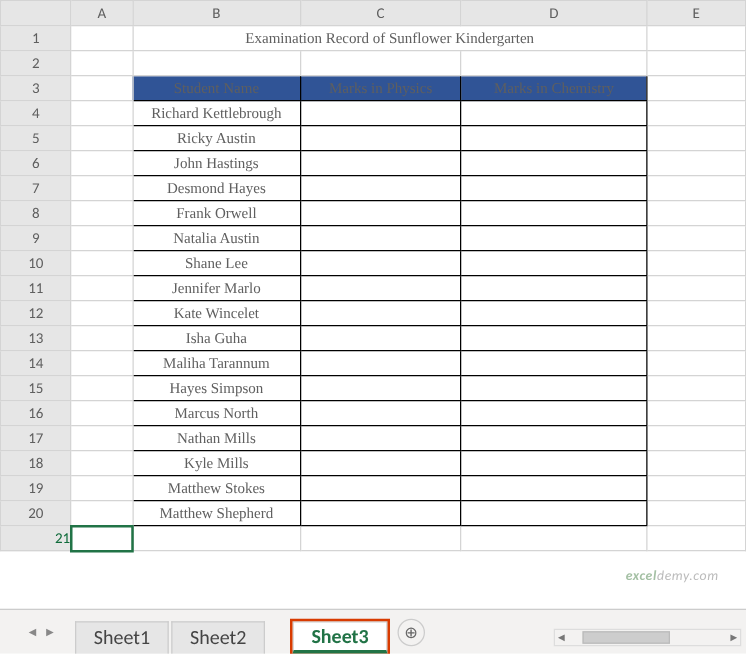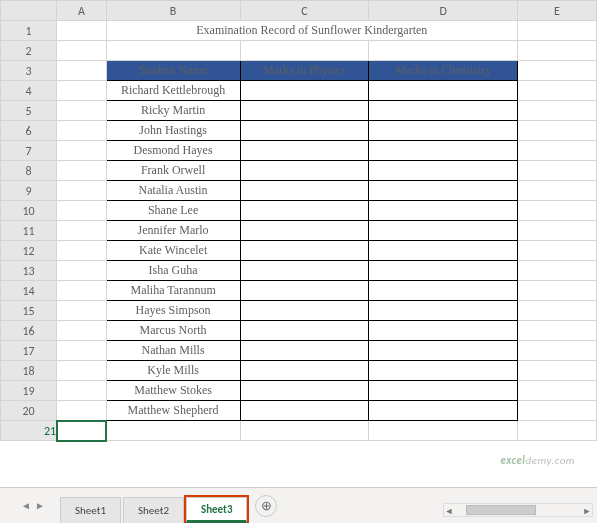--- a/index.html
+++ b/index.html
@@ -104,34 +104,35 @@
     line-height: 12px;
     text-align: center;
   }
   .tabs { display:flex; align-items: flex-end; height: 100%; }
   .tab {
     padding: 5px 14px 5px 14px;
     background: #fff;
     border: 1px solid #ccc;
     border-bottom: none;
     margin-right: 2px;
-    font-size: 11px;
+    font-size: 16px;
     color: #444;
     height: 26px;
     display:flex; align-items:center;
     cursor: pointer;
   }
   .tab.inactive { background: #e6e6e6; }
   .tab.active {
     background: #fff;
     color: #217346;
     font-weight: bold;
     border-bottom: 3px solid #217346;
     outline: 2px solid #d83b01;
     outline-offset: 0px;
+    margin-left: 20px;
   }
   .add-tab {
     width: 22px; height:22px;
     border:1px solid #ccc;
     border-radius: 50%;
     margin-left: 6px;
     display:flex; align-items:center; justify-content:center;
     font-size: 13px; color:#666;
     cursor:pointer;
   }
@@ -196,21 +197,21 @@
           <th class="rh">4</th>
           <td></td>
           <td class="data-cell">Richard Kettlebrough</td>
           <td class="data-cell empty"></td>
           <td class="data-cell empty"></td>
           <td></td>
         </tr>
         <tr>
           <th class="rh">5</th>
           <td></td>
-          <td class="data-cell">Ricky Martin</td>
+          <td class="data-cell">Ricky Austin</td>
           <td class="data-cell empty"></td>
           <td class="data-cell empty"></td>
           <td></td>
         </tr>
         <tr>
           <th class="rh">6</th>
           <td></td>
           <td class="data-cell">John Hastings</td>
           <td class="data-cell empty"></td>
           <td class="data-cell empty"></td>

